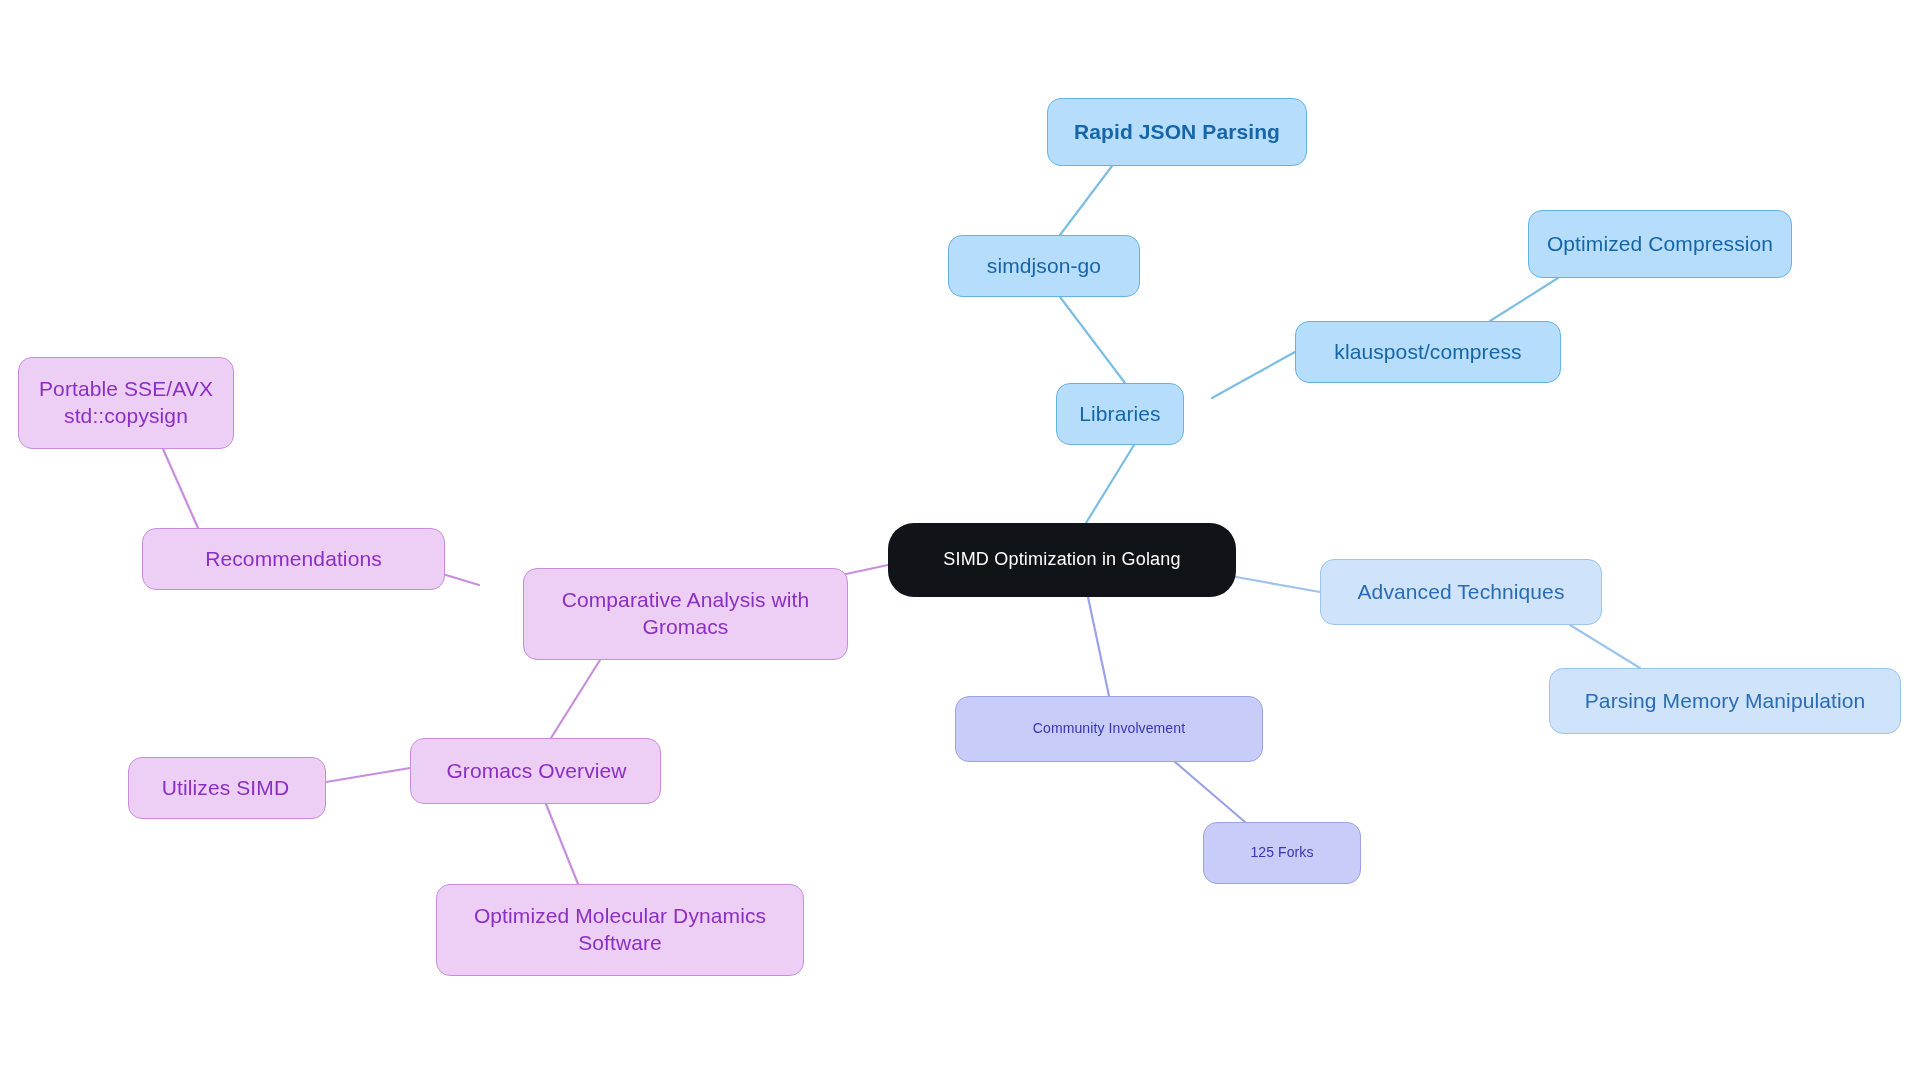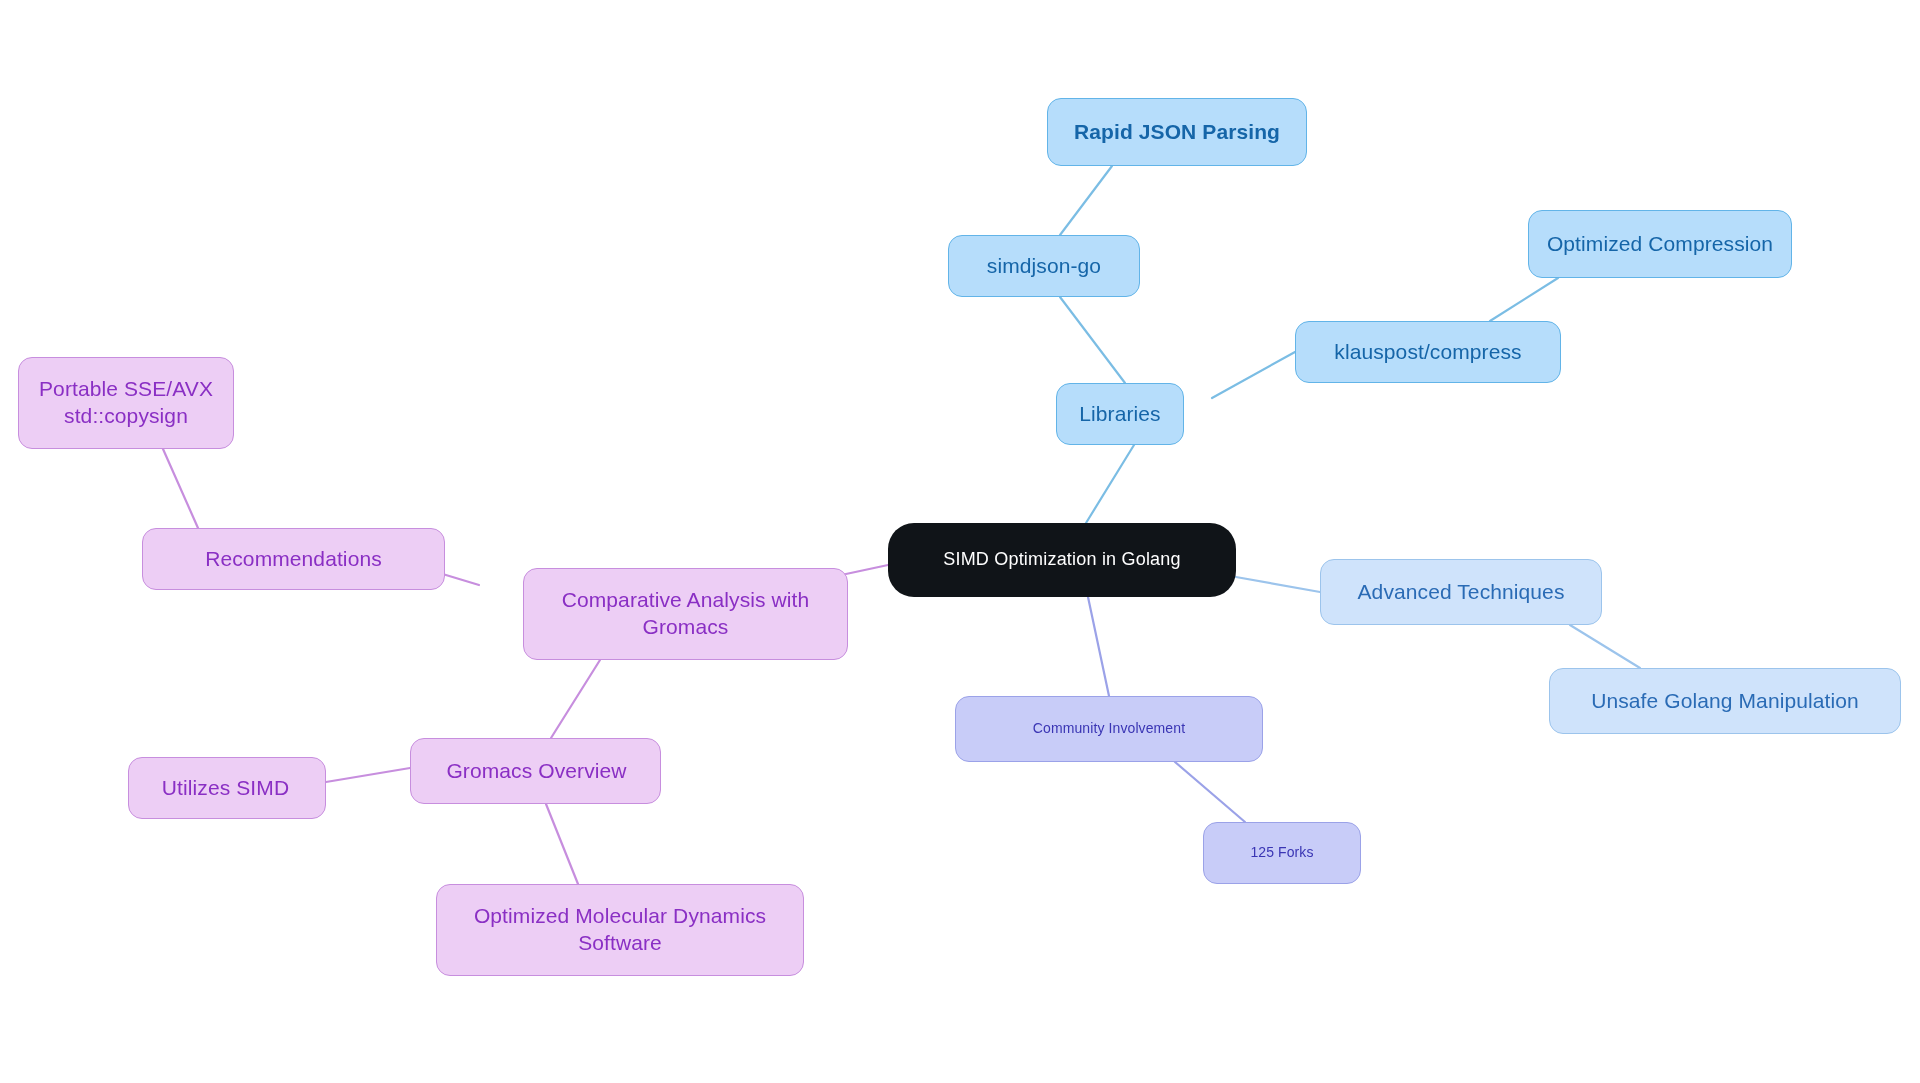--- a/index.html
+++ b/index.html
@@ -91,21 +91,21 @@
       <line x1="546" y1="804" x2="578" y2="884" stroke="#c78ede" stroke-width="2.2" stroke-linecap="round"></line>
     </svg>
   <div id="node-layer">
       <div class="node root" style="left: 888px; top: 523px; width: 348px; height: 74px; background: rgb(16, 20, 24); color: rgb(255, 255, 255);">SIMD Optimization in Golang</div>
       <div class="node blue" style="left: 1056px; top: 383px; width: 128px; height: 62px; text-align: center;">Libraries</div>
       <div class="node blue" style="left: 948px; top: 235px; width: 192px; height: 62px;">simdjson-go</div>
       <div class="node blue" style="left: 1047px; top: 98px; width: 260px; height: 68px; font-weight: bold;">Rapid JSON Parsing</div>
       <div class="node blue" style="left: 1295px; top: 321px; width: 266px; height: 62px;">klauspost/compress</div>
       <div class="node blue" style="left: 1528px; top: 210px; width: 264px; height: 68px;">Optimized Compression</div>
       <div class="node lightblue" style="left: 1320px; top: 559px; width: 282px; height: 66px;">Advanced Techniques</div>
-      <div class="node lightblue" style="left: 1549px; top: 668px; width: 352px; height: 66px;">Unsafe Golang Manipulation</div>
+      <div class="node lightblue" style="left: 1549px; top: 668px; width: 352px; height: 66px;">Parsing Memory Manipulation</div>
       <div class="node periwinkle" style="left: 955px; top: 696px; width: 308px; height: 66px;">Community Involvement</div>
       <div class="node periwinkle" style="left: 1203px; top: 822px; width: 158px; height: 62px;">125 Forks</div>
       <div class="node violet" style="left: 479px; top: 568px; width: 325px; height: 92px; margin-left: 44px;">Comparative Analysis with
 Gromacs</div>
       <div class="node violet" style="left: 142px; top: 528px; width: 303px; height: 62px;">Recommendations</div>
       <div class="node violet" style="left: 18px; top: 357px; width: 216px; height: 92px;">Portable SSE/AVX
 std::copysign</div>
       <div class="node violet" style="left: 410px; top: 738px; width: 251px; height: 66px; padding-left: 16px;">Gromacs Overview</div>
       <div class="node violet" style="left: 128px; top: 757px; width: 198px; height: 62px; padding-left: 11px;">Utilizes SIMD</div>
       <div class="node violet" style="left: 436px; top: 884px; width: 368px; height: 92px;">Optimized Molecular Dynamics

